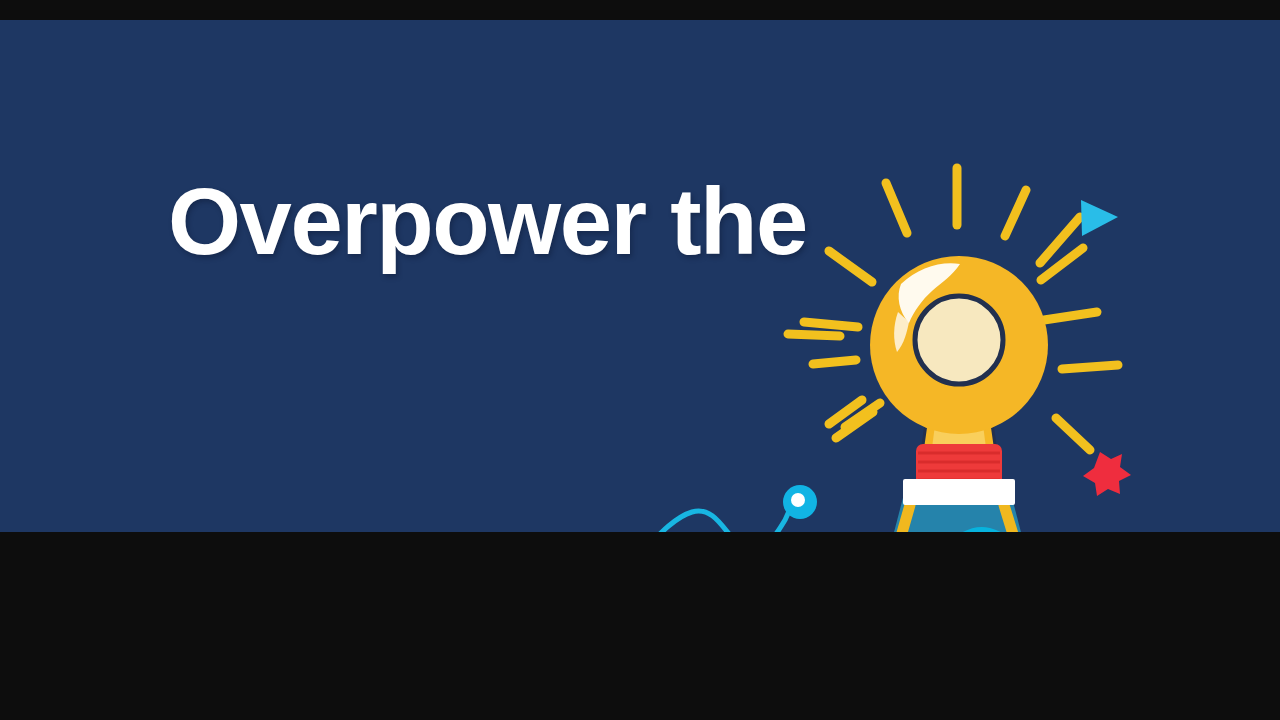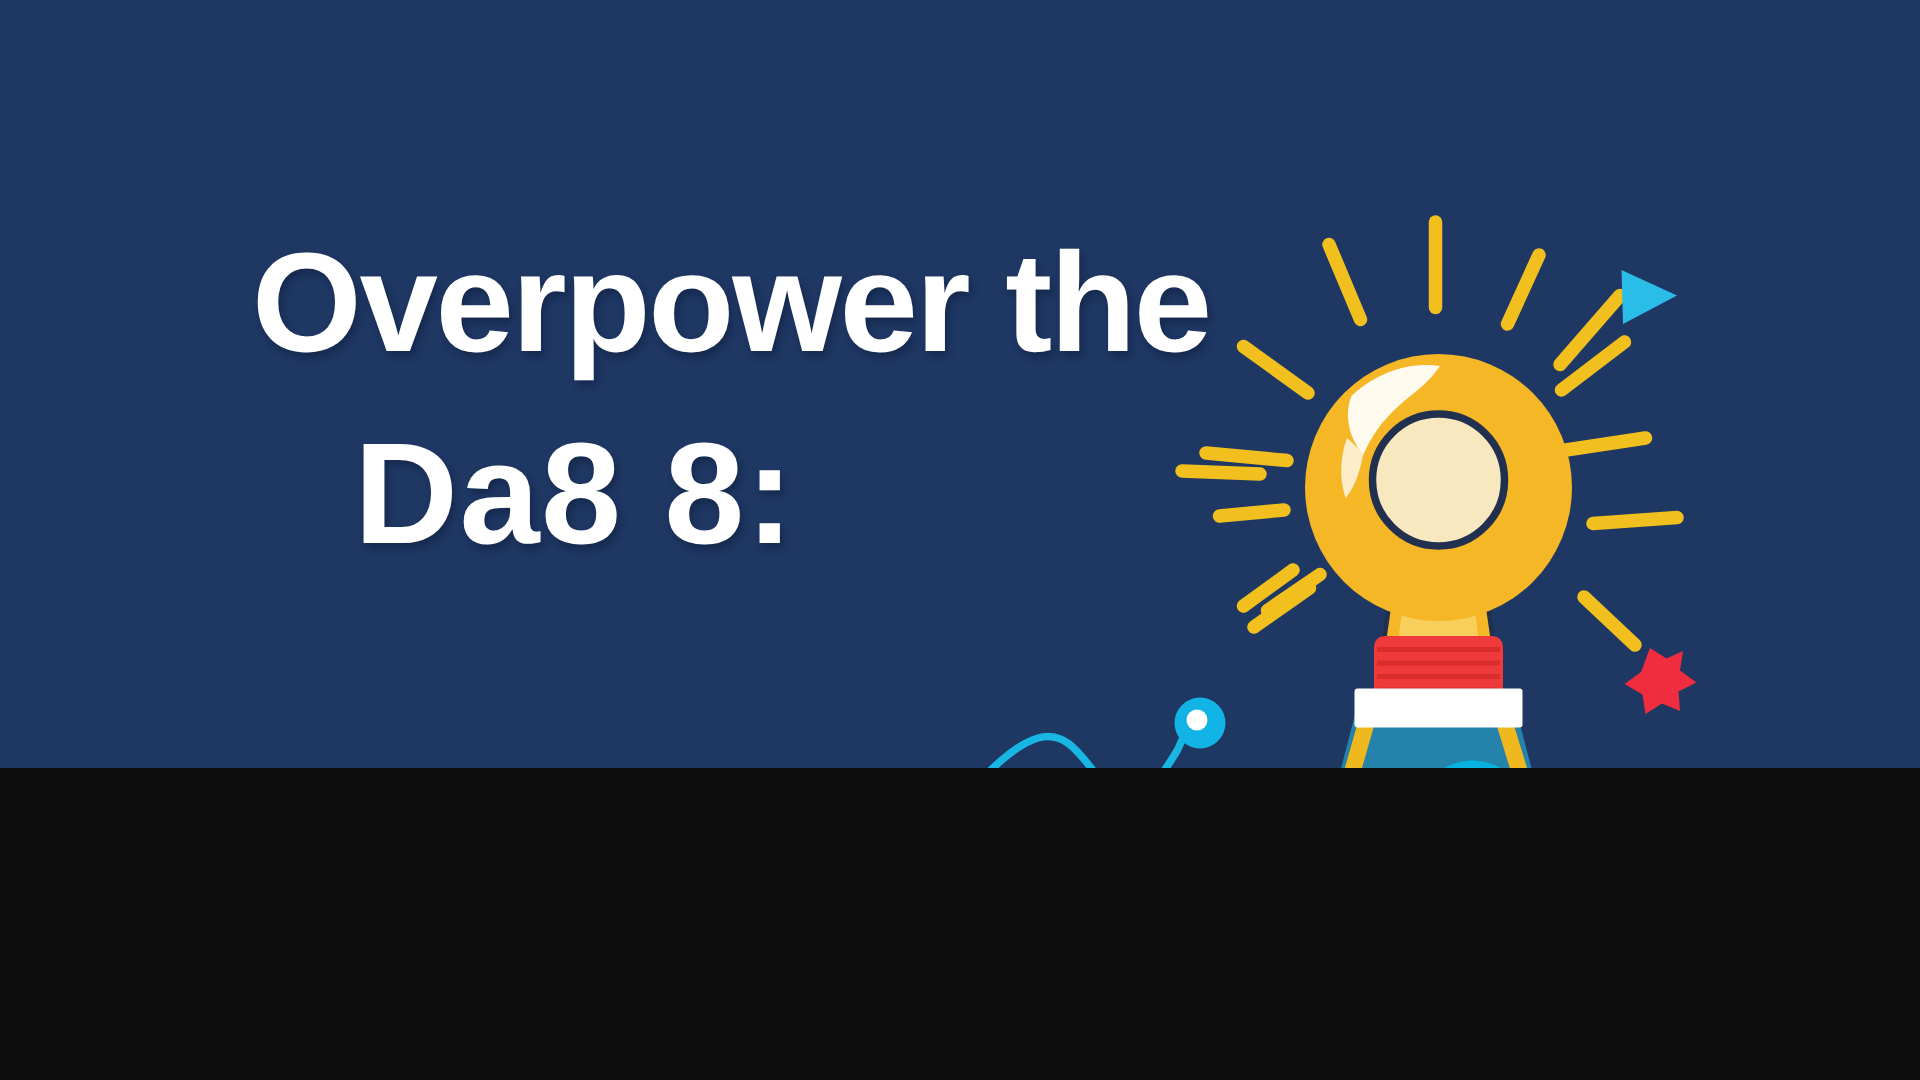--- a/index.html
+++ b/index.html
@@ -8,20 +8,21 @@
     padding: 0;
     background: #0d0d0d;
   }
   #stage {
     position: relative;
     width: 1280px;
     height: 512px;
     overflow: hidden;
     background: #14532d;
     font-family: "Liberation Sans", sans-serif;
+    margin-top: 20px;
   }
   #bg-layer {
     position: absolute;
     inset: 0;
     width: 1280px;
     height: 720px;
   }
   #headline {
     position: absolute;
     left: 168px;
@@ -92,21 +93,20 @@
     <path d="M 624 552 C 650 530, 676 552, 700 574 C 730 600, 760 618, 800 624
              C 840 630, 870 612, 900 576 L 900 720 L 560 720 Z" fill="#18bbe2" opacity="0.45"></path>
 
     <path d="M 480 640 C 560 620, 620 600, 672 572
              C 724 544, 786 546, 840 570
              C 900 596, 960 606, 1040 600" fill="none" stroke="#4fd0f0" stroke-width="2.5" opacity="0.55"></path>
   </svg>
 
   <div id="headline">
     <span class="hl-line line-1">Overpower the</span>
-    <span class="hl-line line-3">Da8 8:</span>
   </div>
 
   <svg id="art-layer" viewBox="0 0 1280 720" preserveAspectRatio="none">
 
     <g stroke="#f2c01e" stroke-width="9" stroke-linecap="round" fill="none">
 
       <line x1="957" y1="148" x2="957" y2="205"></line>
       <line x1="886" y1="163" x2="907" y2="213"></line>
       <line x1="829" y1="231" x2="872" y2="262"></line>
       <line x1="1026" y1="170" x2="1005" y2="216"></line>

